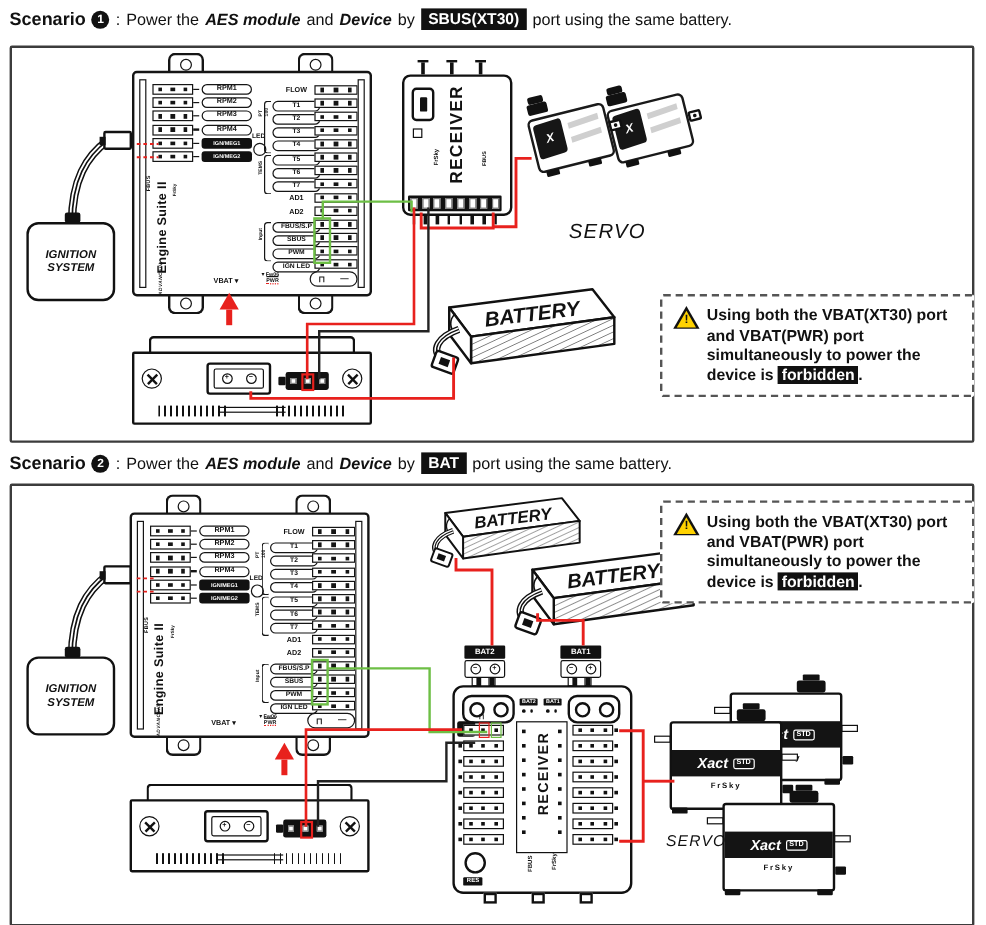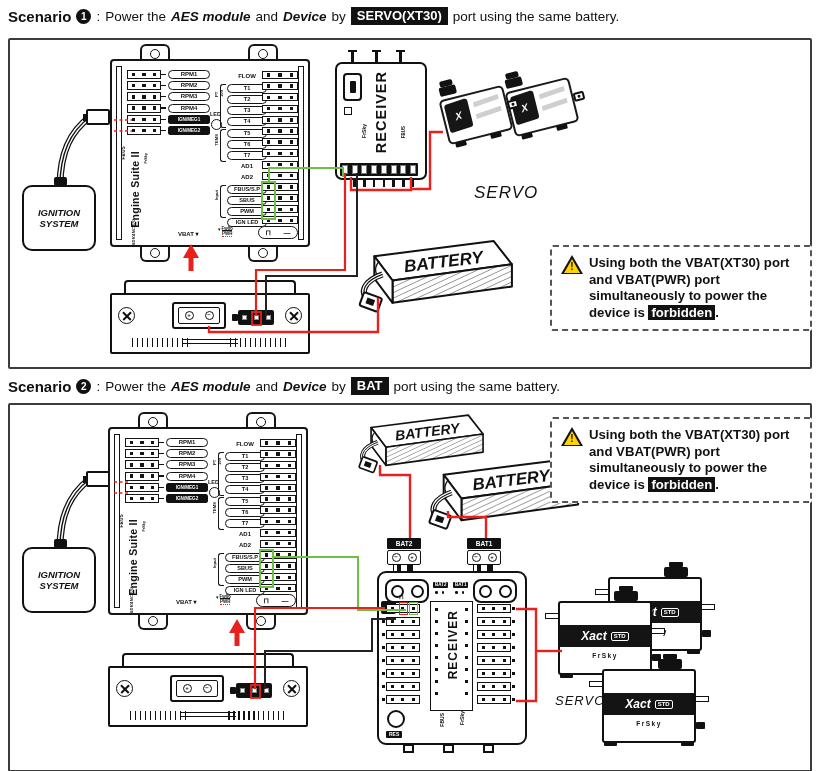--- a/index.html
+++ b/index.html
@@ -161,21 +161,21 @@
 
 <div class="hdr" style="top:7px">
   <span class="h-scen">Scenario</span>
   <span class="numcirc">1</span>
   <span>:</span>
   <span>Power the</span>
   <span class="h-em">AES module</span>
   <span>and</span>
   <span class="h-em">Device</span>
   <span>by</span>
-  <span class="h-port">SERVO(XT30)</span>
+  <span class="h-port">SBUS(XT30)</span>
   <span>port using the same battery.</span>
 </div>
 
 <div class="scenbox" id="box1" style="top:38px;height:327px">
   <div class="rx1 abs" style="left:325px;top:22px">
     <div class="ant" style="left:16px"></div>
     <div class="ant" style="left:40px"></div>
     <div class="ant" style="left:64px"></div>
     <div class="rx1-body"></div>
     <div class="usb">

